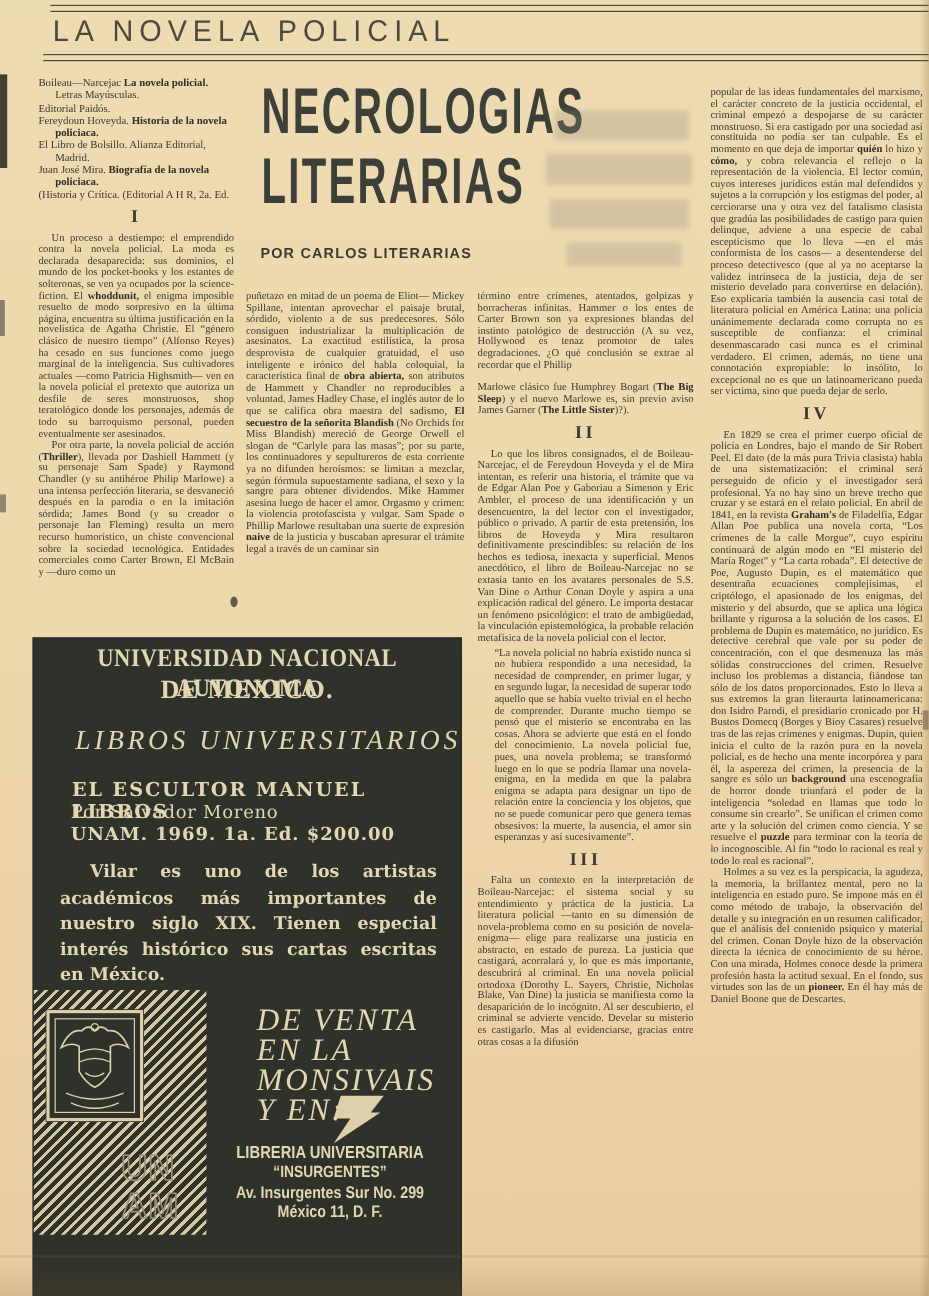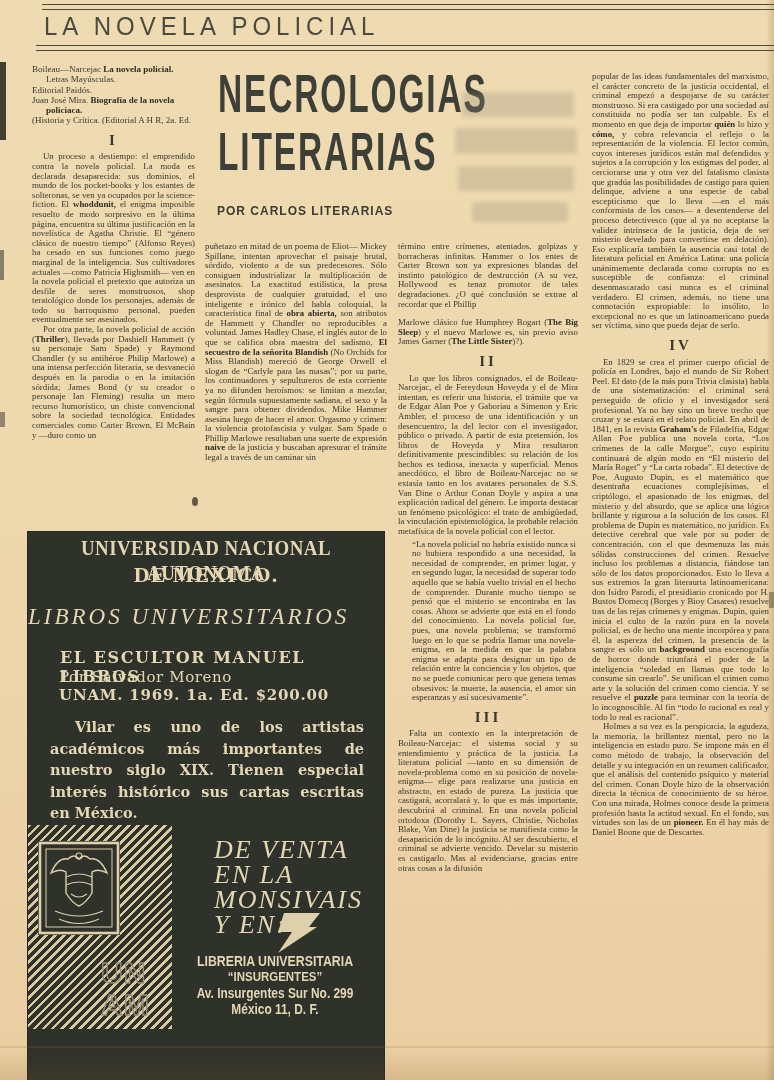--- a/index.html
+++ b/index.html
@@ -35,21 +35,21 @@
   .bib li{padding-left:14px;text-indent:-14px;}
   .sec{text-align:center;font-weight:bold;font-size:15px;letter-spacing:3px;margin:10px 0 7px;color:#3b3a31;}
   blockquote{margin:3px 2px 9px 14px;}
   b{color:#2e2d26;}
   
   .ad{position:absolute;left:28px;top:532px;width:356px;height:638px;background:#2f312b;color:#e3d7b3;overflow:hidden;
     box-shadow:0 0 0 1px #262822;}
   .ad-u1{position:absolute;top:4px;left:0;right:0;text-align:center;font-weight:bold;font-size:21px;
     letter-spacing:.5px;transform:scaleX(.9);}
   .ad-u2{position:absolute;top:30px;left:0;right:0;text-align:center;font-weight:bold;font-size:22px;letter-spacing:1px;}
-  .ad-series{position:absolute;top:72px;left:0;right:0;text-align:left;font-style:italic;font-size:23px;letter-spacing:3px;}
+  .ad-series{position:absolute;top:72px;left:0;right:0;text-align:right;font-style:italic;font-size:23px;letter-spacing:3px;}
   .ad-bt{position:absolute;top:116px;left:32px;font-family:"DejaVu Serif",serif;font-weight:bold;font-size:16px;letter-spacing:1.6px;}
   .ad-au{position:absolute;top:136px;left:31px;font-family:"DejaVu Serif",serif;font-size:15px;letter-spacing:.6px;}
   .ad-ed{position:absolute;top:154px;left:31px;font-family:"DejaVu Serif",serif;font-weight:bold;font-size:15px;letter-spacing:.8px;}
   .ad-blurb{position:absolute;top:184px;left:22px;width:314px;margin:0;font-family:"DejaVu Serif",serif;
     font-weight:bold;font-size:14.5px;line-height:21.5px;text-align:justify;text-indent:25px;}
   .ad-bottom{position:absolute;left:0;top:293px;right:0;bottom:0;}
   .hatch{position:absolute;left:0;top:0;width:144px;height:204px;
     background:repeating-linear-gradient(135deg,#d8c89f 0 2.6px,#2f312b 2.6px 6.4px);}
   .crest{position:absolute;left:10px;top:16px;width:82px;height:94px;background:#2f312b;}
   .monogram{position:absolute;left:69px;top:132px;}
@@ -88,20 +88,22 @@
   <div class="headline">
     <div>NECROLOGIAS</div>
     <div>LITERARIAS</div>
   </div>
   <div class="byline">POR CARLOS LITERARIAS</div>
 
   <div class="col c1">
     <ul class="bib">
       <li>Boileau—Narcejac <b>La novela policial.</b> Letras Mayúsculas.</li>
       <li>Editorial Paidós.</li>
+      <li>Fereydoun Hoveyda. <b>Historia de la novela policiaca.</b></li>
+      <li>El Libro de Bolsillo. Alianza Editorial, Madrid.</li>
       <li>Juan José Mira. <b>Biografía de la novela policiaca.</b></li>
       <li>(Historia y Crítica. (Editorial A H R, 2a. Ed.</li>
     </ul>
     <div class="sec">I</div>
     <p class="ind">Un proceso a destiempo: el emprendido contra la novela policial. La moda es declarada desaparecida: sus dominios, el mundo de los pocket-books y los estantes de solteronas, se ven ya ocupados por la science-fiction. El <b>whoddunit,</b> el enigma imposible resuelto de modo sorpresivo en la última página, encuentra su última justificación en la novelística de Agatha Christie. El “género clásico de nuestro tiempo” (Alfonso Reyes) ha cesado en sus funciones como juego marginal de la inteligencia. Sus cultivadores actuales —como Patricia Highsmith— ven en la novela policial el pretexto que autoriza un desfile de seres monstruosos, shop teratológico donde los personajes, además de todo su barroquismo personal, pueden eventualmente ser asesinados.</p>
     <p class="ind">Por otra parte, la novela policial de acción (<b>Thriller</b>), llevada por Dashiell Hammett (y su personaje Sam Spade) y Raymond Chandler (y su antihéroe Philip Marlowe) a una intensa perfección literaria, se desvaneció después en la parodia o en la imitación sórdida; James Bond (y su creador o personaje Ian Fleming) resulta un mero recurso humorístico, un chiste convencional sobre la sociedad tecnológica. Entidades comerciales como Carter Brown, El McBain y —duro como un</p>
   </div>
 
   <div class="col c2">
     <p>puñetazo en mitad de un poema de Eliot— Mickey Spillane, intentan aprovechar el paisaje brutal, sórdido, violento a de sus predecesores. Sólo consiguen industrializar la multiplicación de asesinatos. La exactitud estilística, la prosa desprovista de cualquier gratuidad, el uso inteligente e irónico del habla coloquial, la característica final de <b>obra abierta,</b> son atributos de Hammett y Chandler no reproducibles a voluntad. James Hadley Chase, el inglés autor de lo que se califica obra maestra del sadismo, <b>El secuestro de la señorita Blandish</b> (No Orchids for Miss Blandish) mereció de George Orwell el slogan de “Carlyle para las masas”; por su parte, los continuadores y sepultureros de esta corriente ya no difunden heroísmos: se limitan a mezclar, según fórmula supuestamente sadiana, el sexo y la sangre para obtener dividendos. Mike Hammer asesina luego de hacer el amor. Orgasmo y crimen: la violencia protofascista y vulgar. Sam Spade o Phillip Marlowe resultaban una suerte de expresión <b>naive</b> de la justicia y buscaban apresurar el trámite legal a través de un caminar sin</p>

